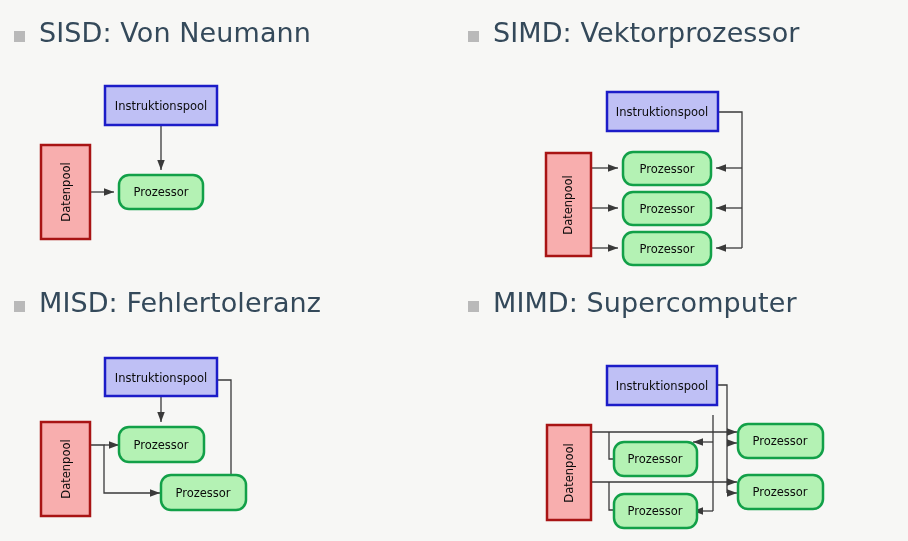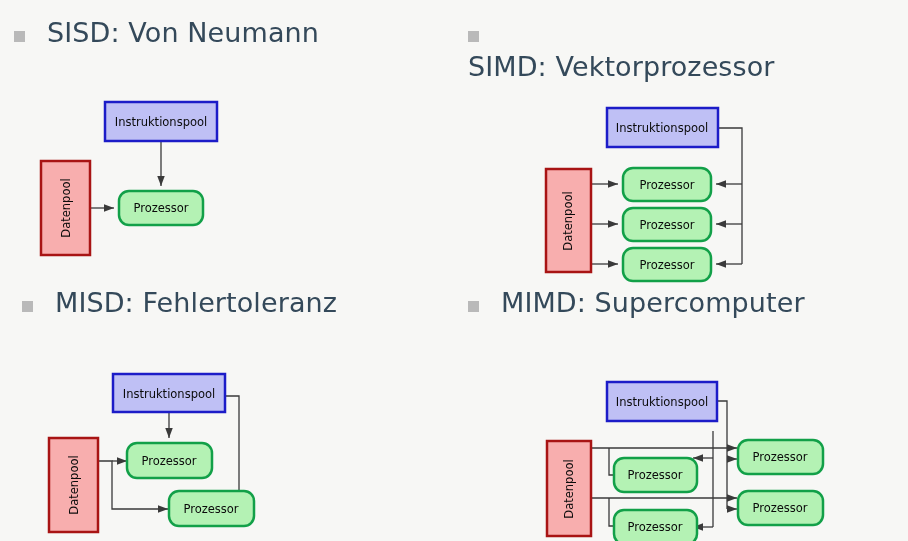--- a/index.html
+++ b/index.html
@@ -21,58 +21,56 @@
     height: 541px;
     background: #f7f7f5;
   }
   .quadrant {
     position: absolute;
     width: 454px;
     height: 270px;
   }
   .q-tl { left: 0;   top: 0; }
   .q-tr { left: 454px; top: 0; }
-  .q-bl { left: 8px;   top: 270px; }
+  .q-bl { left: 0;   top: 270px; }
   .q-br { left: 454px; top: 270px; }
 
   .heading {
     position: absolute;
     left: 14px;
     top: 16px;
     display: flex;
     align-items: flex-start;
     white-space: nowrap;
-    gap: 8px;
   }
   .bullet {
     width: 11px;
     height: 11px;
     background: #b9b9b9;
     margin-top: 15px;
     margin-right: 14px;
     flex: 0 0 auto;
   }
   .heading-text {
     font-size: 27px;
     line-height: 34px;
     color: #34495a;
     font-weight: 400;
     letter-spacing: 0.1px;
   }
-  .q-tr .heading { left: 14px; flex-direction: column; }
+  .q-tr .heading { left: 14px; }
   .q-br .heading { left: 14px; justify-content: center; }
 
   .diagram {
     position: absolute;
     left: 0;
     top: 0;
     width: 454px;
     height: 270px;
     pointer-events: none;
-    margin-top: 16px;
   }
   .diagram svg { display: block; }
 
   .nodelabel {
     font-family: "DejaVu Sans", "Liberation Sans", sans-serif;
     font-size: 11.5px;
     fill: #0b0b0b;
   }
   .nodelabel-v {
     font-family: "DejaVu Sans", "Liberation Sans", sans-serif;

